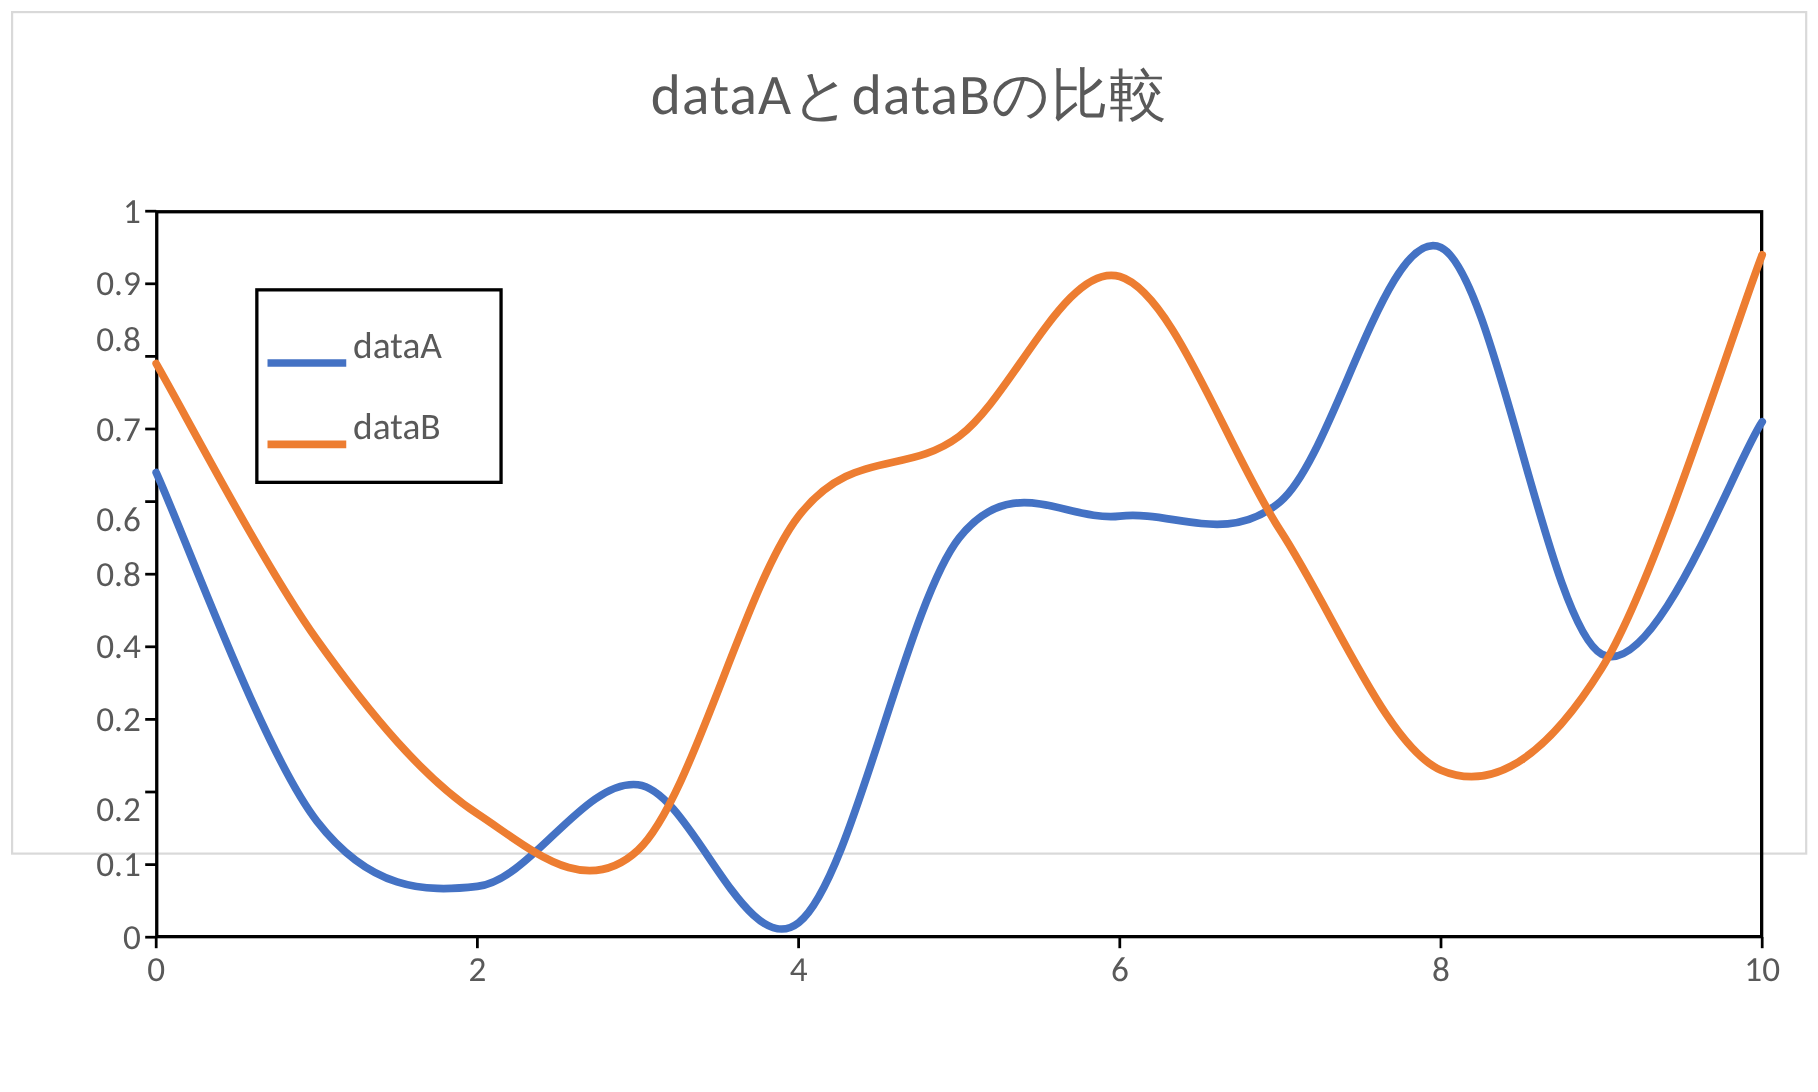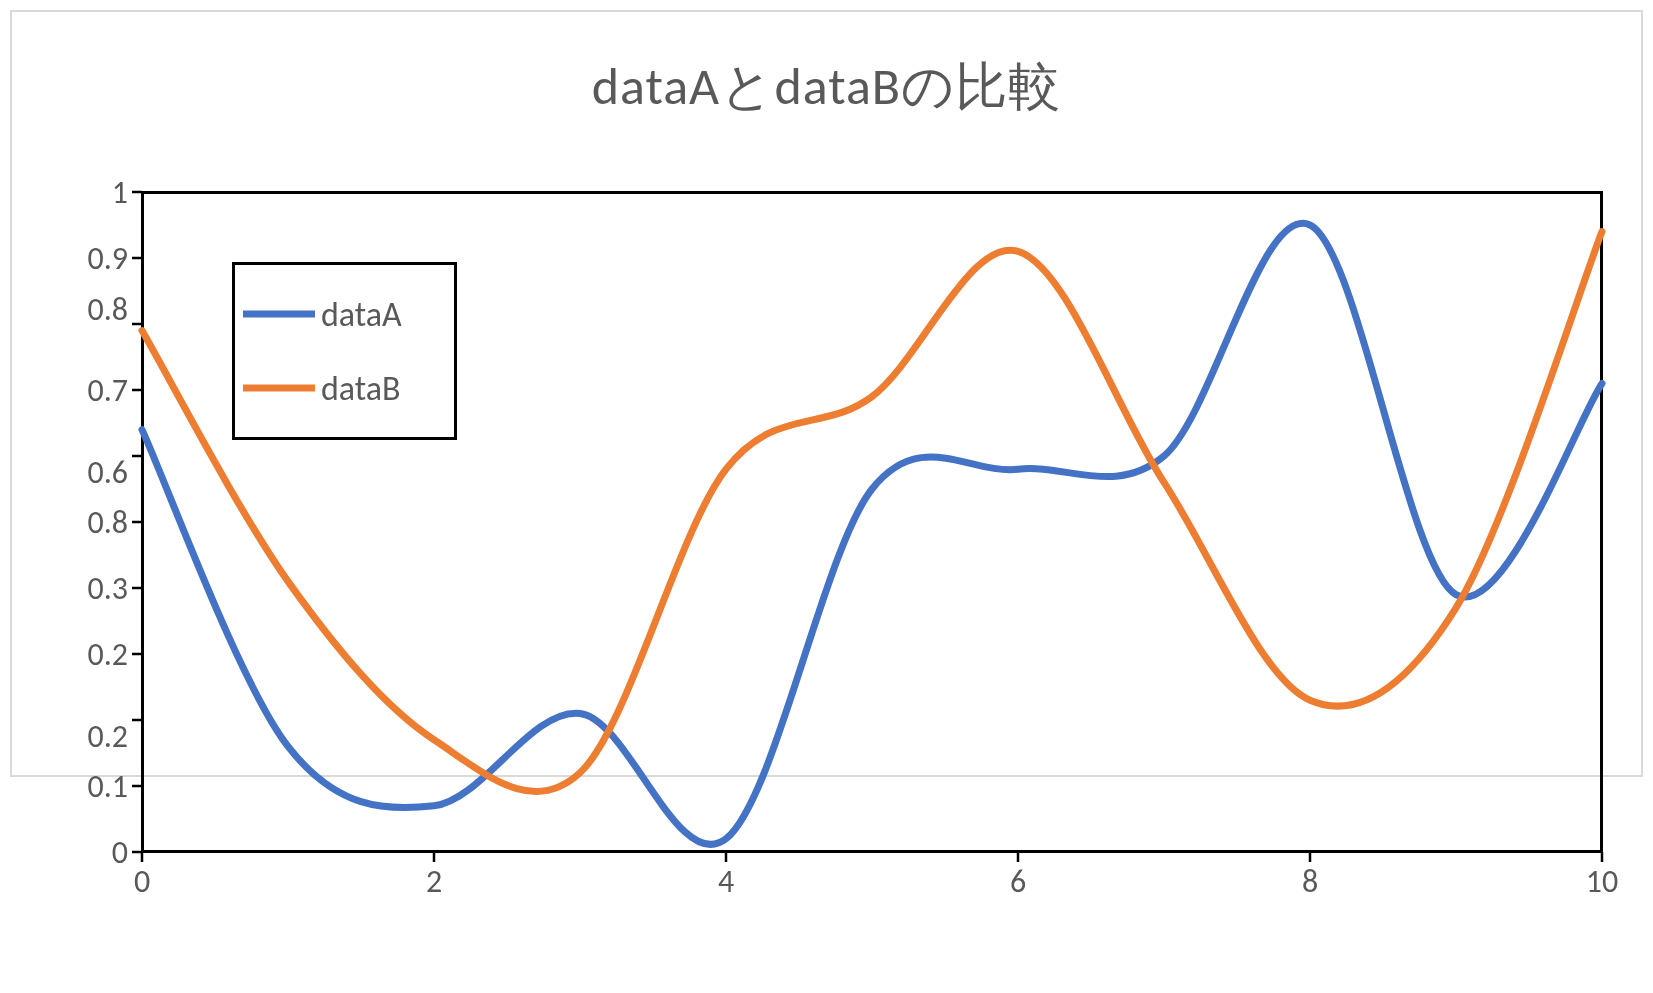--- a/index.html
+++ b/index.html
@@ -65,21 +65,21 @@
     border: 3px solid #000;
     background: #ffffff;
     display: flex;
     flex-direction: column;
     justify-content: space-around;
     padding: 12px 8px;
     box-sizing: border-box;
   }
   .legend-row {
     display: flex;
-    align-items: center;
+    align-items: flex-end;
     gap: 6px;
     font-size: 34px;
     color: #595959;
   }
   .legend-line {
     flex-shrink: 0;
   }
   svg.axis, svg.lines {
     position: absolute;
     left: 0;
@@ -136,21 +136,21 @@
           <line x1="0" y1="5" x2="72" y2="5" stroke-width="7" stroke="#ED7D31"></line>
         </svg>
         <span>dataB</span>
       </div>
     </div>
 
   <div class="tick-y" style="top: 660px;">0</div>
       <div class="tick-y" style="top: 594px;">0.1</div>
       <div class="tick-y" style="top: 544px;">0.2</div>
       <div class="tick-y" style="top: 462px;">0.2</div>
-      <div class="tick-y" style="top: 396px;">0.3</div>
+      <div class="tick-y" style="top: 396px;">0.4</div>
       <div class="tick-y" style="top: 330px;">0.8</div>
       <div class="tick-y" style="top: 280px;">0.6</div>
       <div class="tick-y" style="top: 198px;">0.7</div>
       <div class="tick-y" style="top: 117px;">0.8</div>
       <div class="tick-y" style="top: 66px;">0.9</div>
       <div class="tick-y" style="top: 0px;">1</div>
       <div class="tick-x" style="left: 0px;">0</div>
       <div class="tick-x" style="left: 292px;">2</div>
       <div class="tick-x" style="left: 584px;">4</div>
       <div class="tick-x" style="left: 876px;">6</div>

